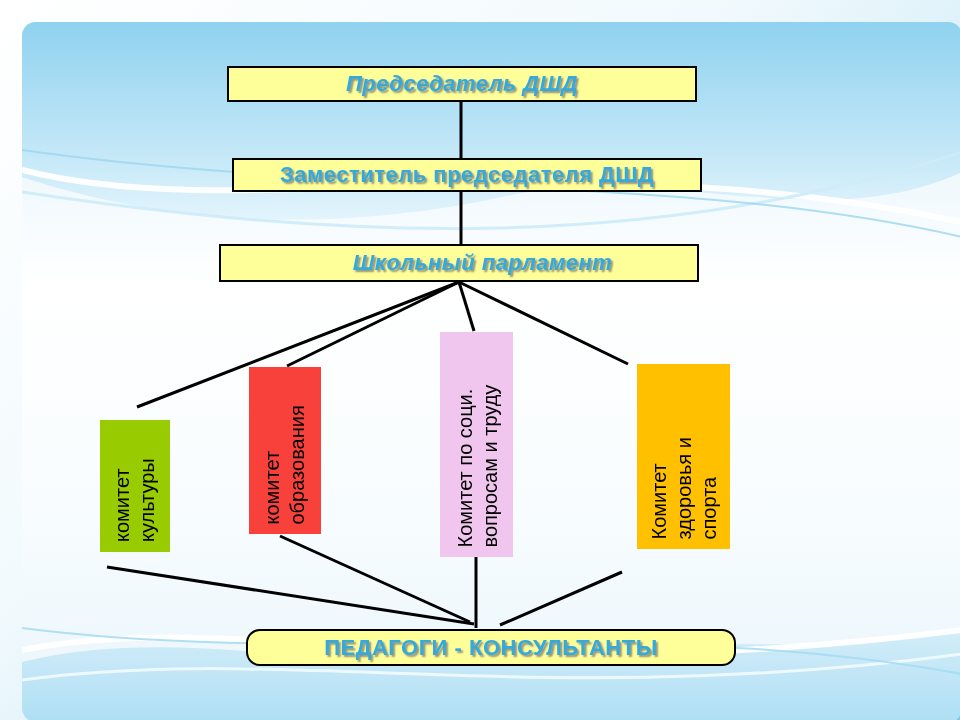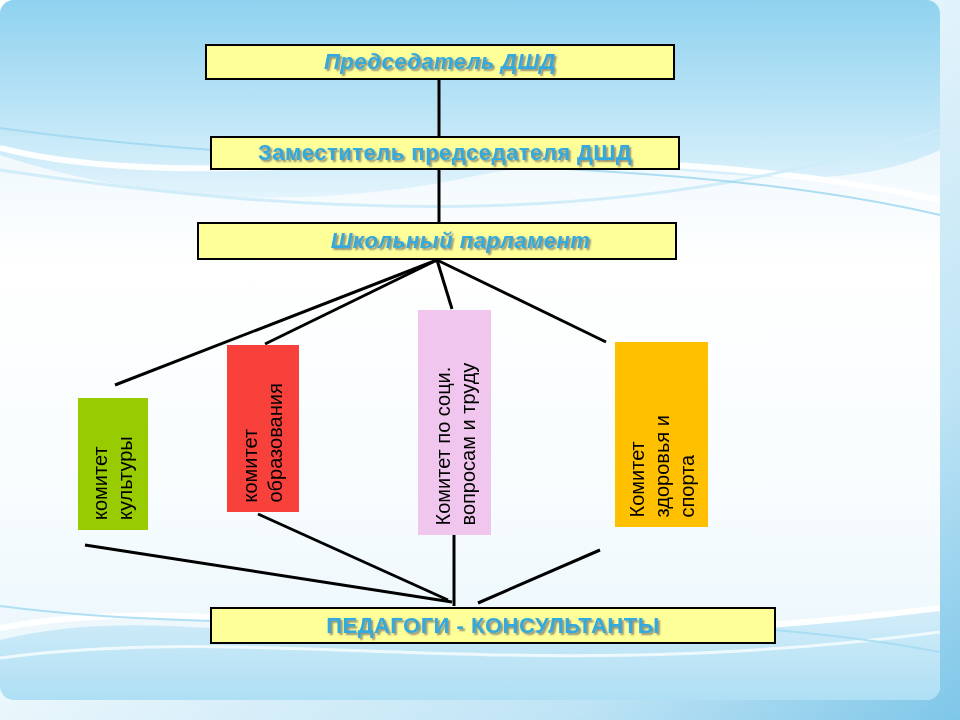--- a/index.html
+++ b/index.html
@@ -7,21 +7,21 @@
     padding: 0;
     width: 960px;
     height: 720px;
     overflow: hidden;
     font-family: "Liberation Sans", sans-serif;
   }
   .frame {
     width: 960px;
     height: 720px;
     box-sizing: border-box;
-    padding: 0;
+    padding: 22px;
     background: linear-gradient(140deg, #ffffff 0%, #f2fafd 40%, #bfe4f5 78%, #7ec6e8 100%);
   }
   .slide {
     position: relative;
     width: 940px;
     height: 700px;
     border-radius: 14px;
     overflow: hidden;
     background: linear-gradient(to bottom, #cdeaf8 0%, #eaf6fc 16%, #ffffff 38%, #f7fcfe 72%, #e8f5fb 100%);
   }
@@ -139,18 +139,18 @@
       <div class="vlabel" style="width:225px; height:73px;">Комитет по соци.
 вопросам и труду</div>
     </div>
 
     <div class="vbox" style="left: 615px; top: 342px; width: 93px; height: 185px; background: rgb(255, 192, 0);">
       <div class="vlabel" style="width:185px; height:93px;">Комитет
 здоровья и
 спорта</div>
     </div>
 
-    <div class="ybox" style="left: 210px; top: 607px; width: 566px; height: 37px; background: rgb(255, 255, 153);">
+    <div class="ybox" style="left: 224px; top: 607px; width: 490px; height: 37px; background: rgb(255, 255, 153); border-radius: 14px;">
       <span class="ytext" style="color: rgb(51, 169, 222);">ПЕДАГОГИ - КОНСУЛЬТАНТЫ</span>
     </div>
 
   </div>
 </div>
 
 </body></html>

